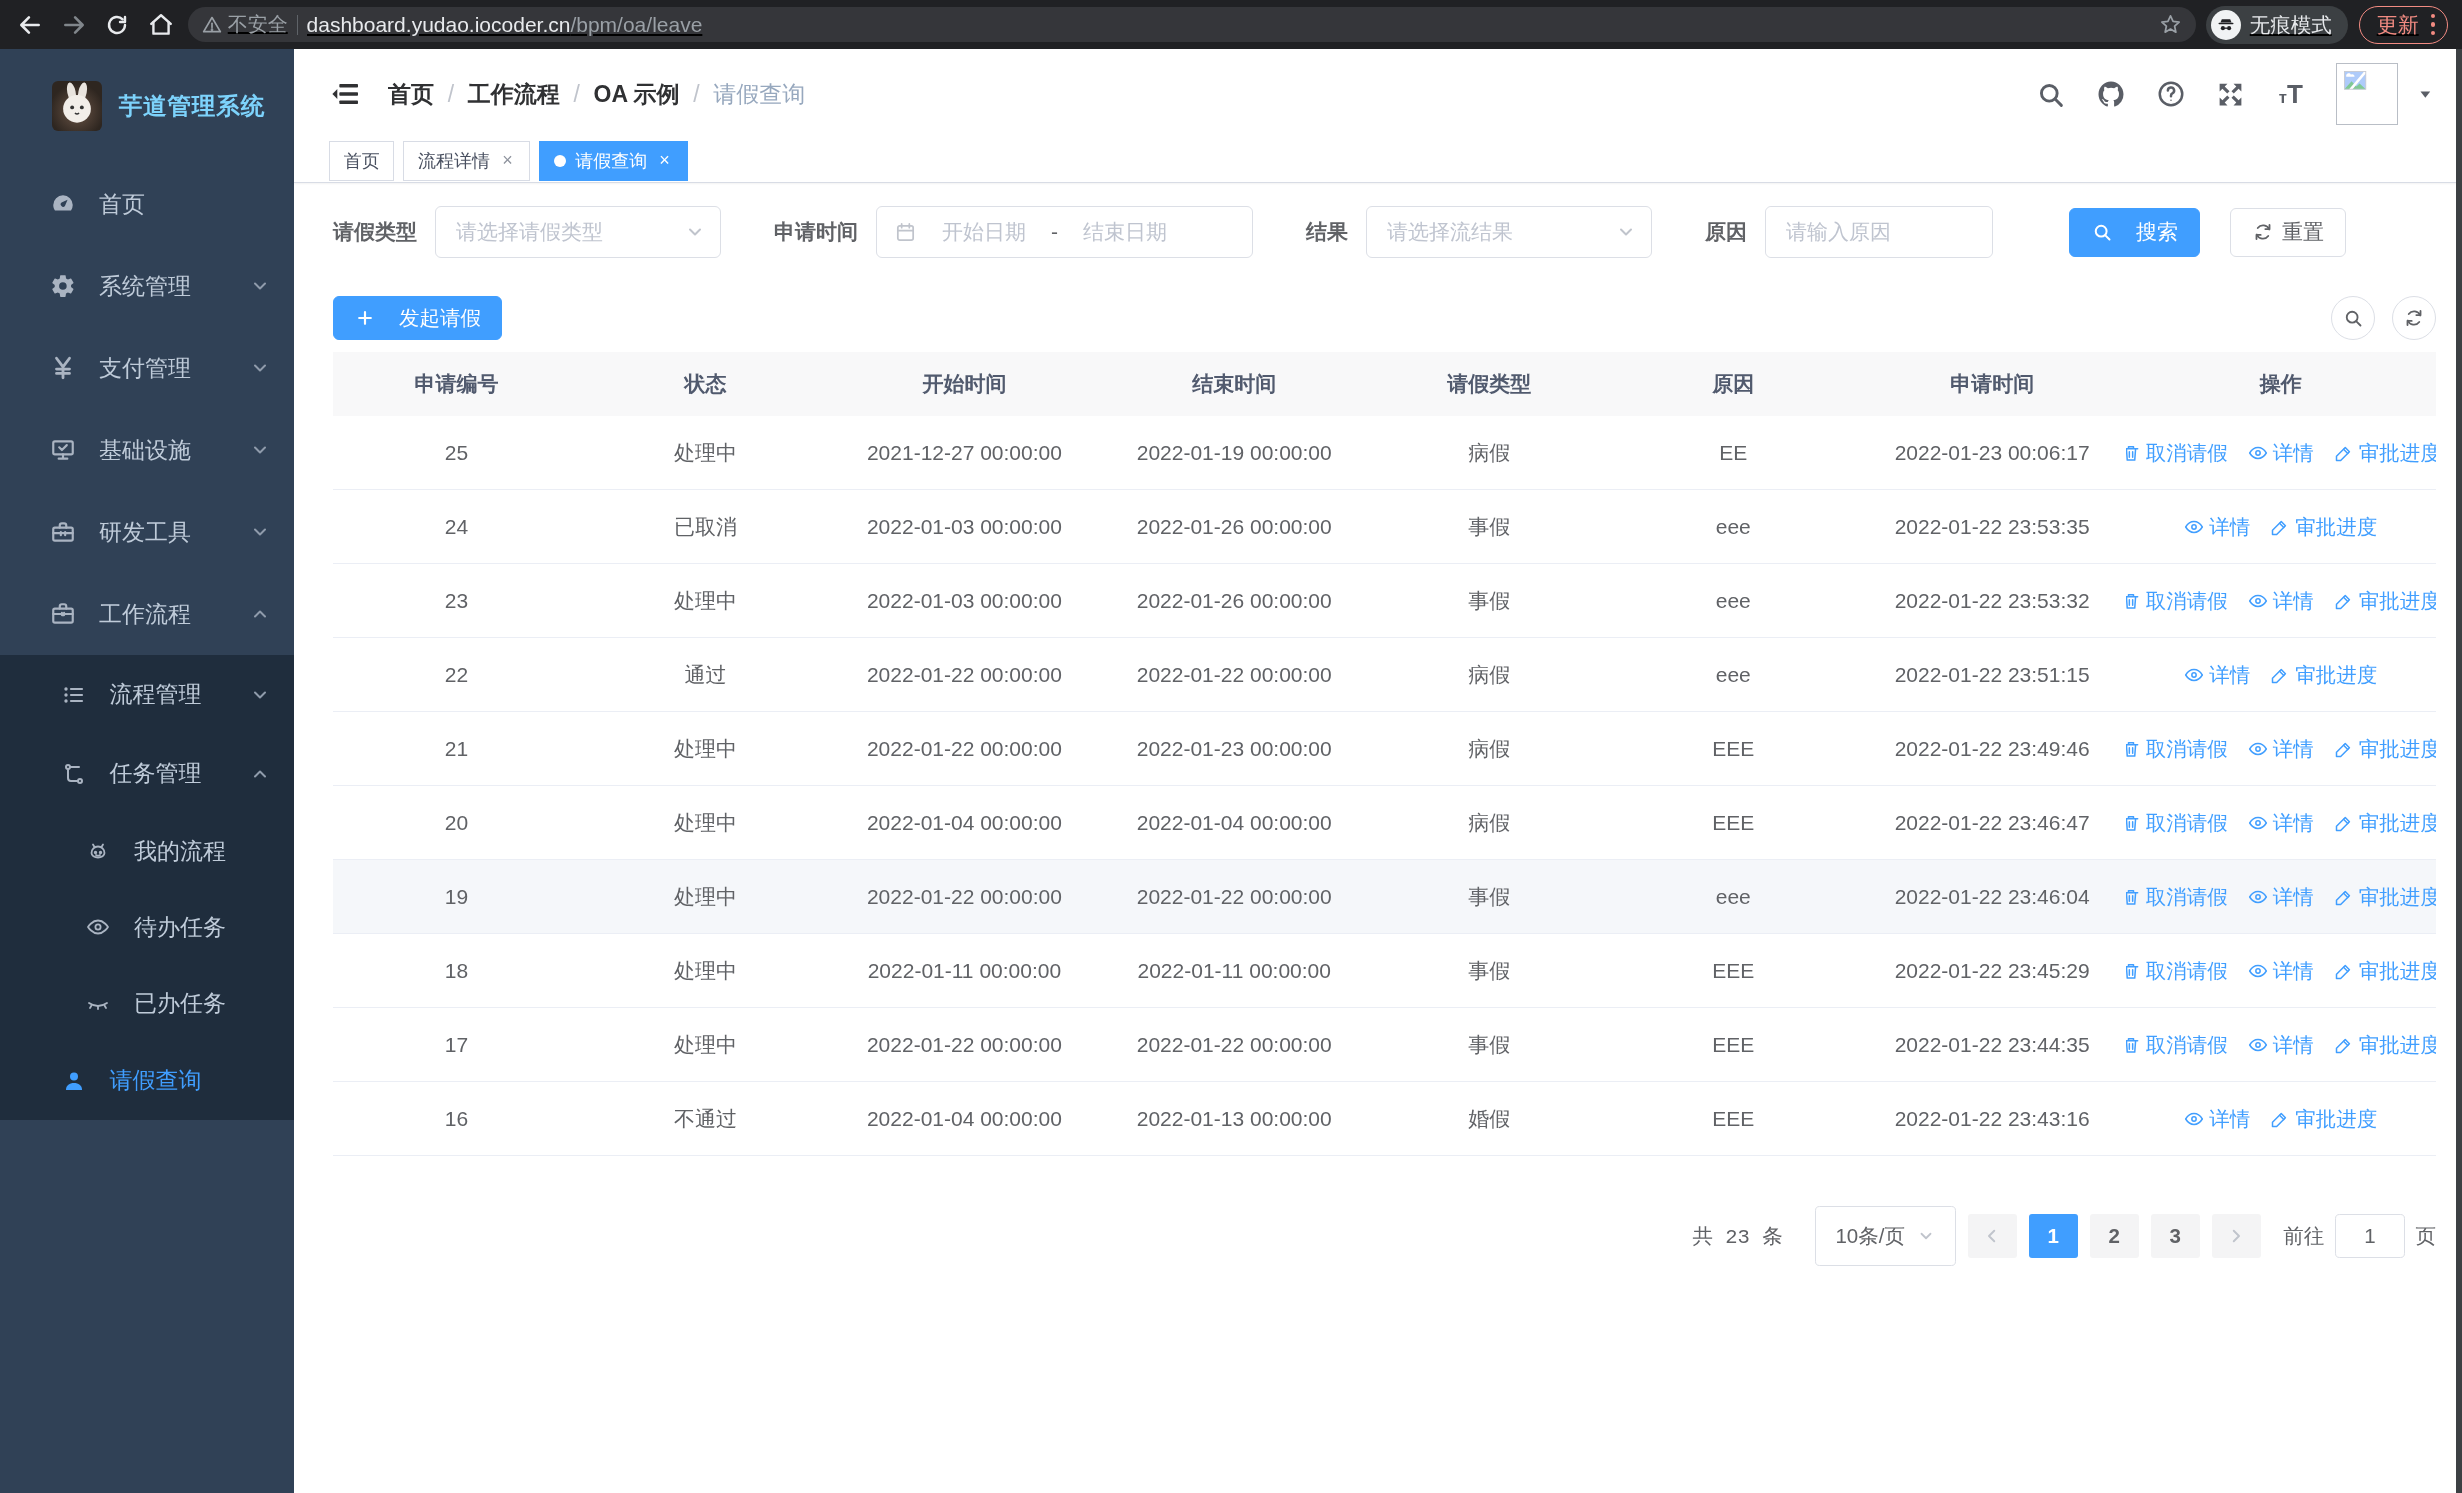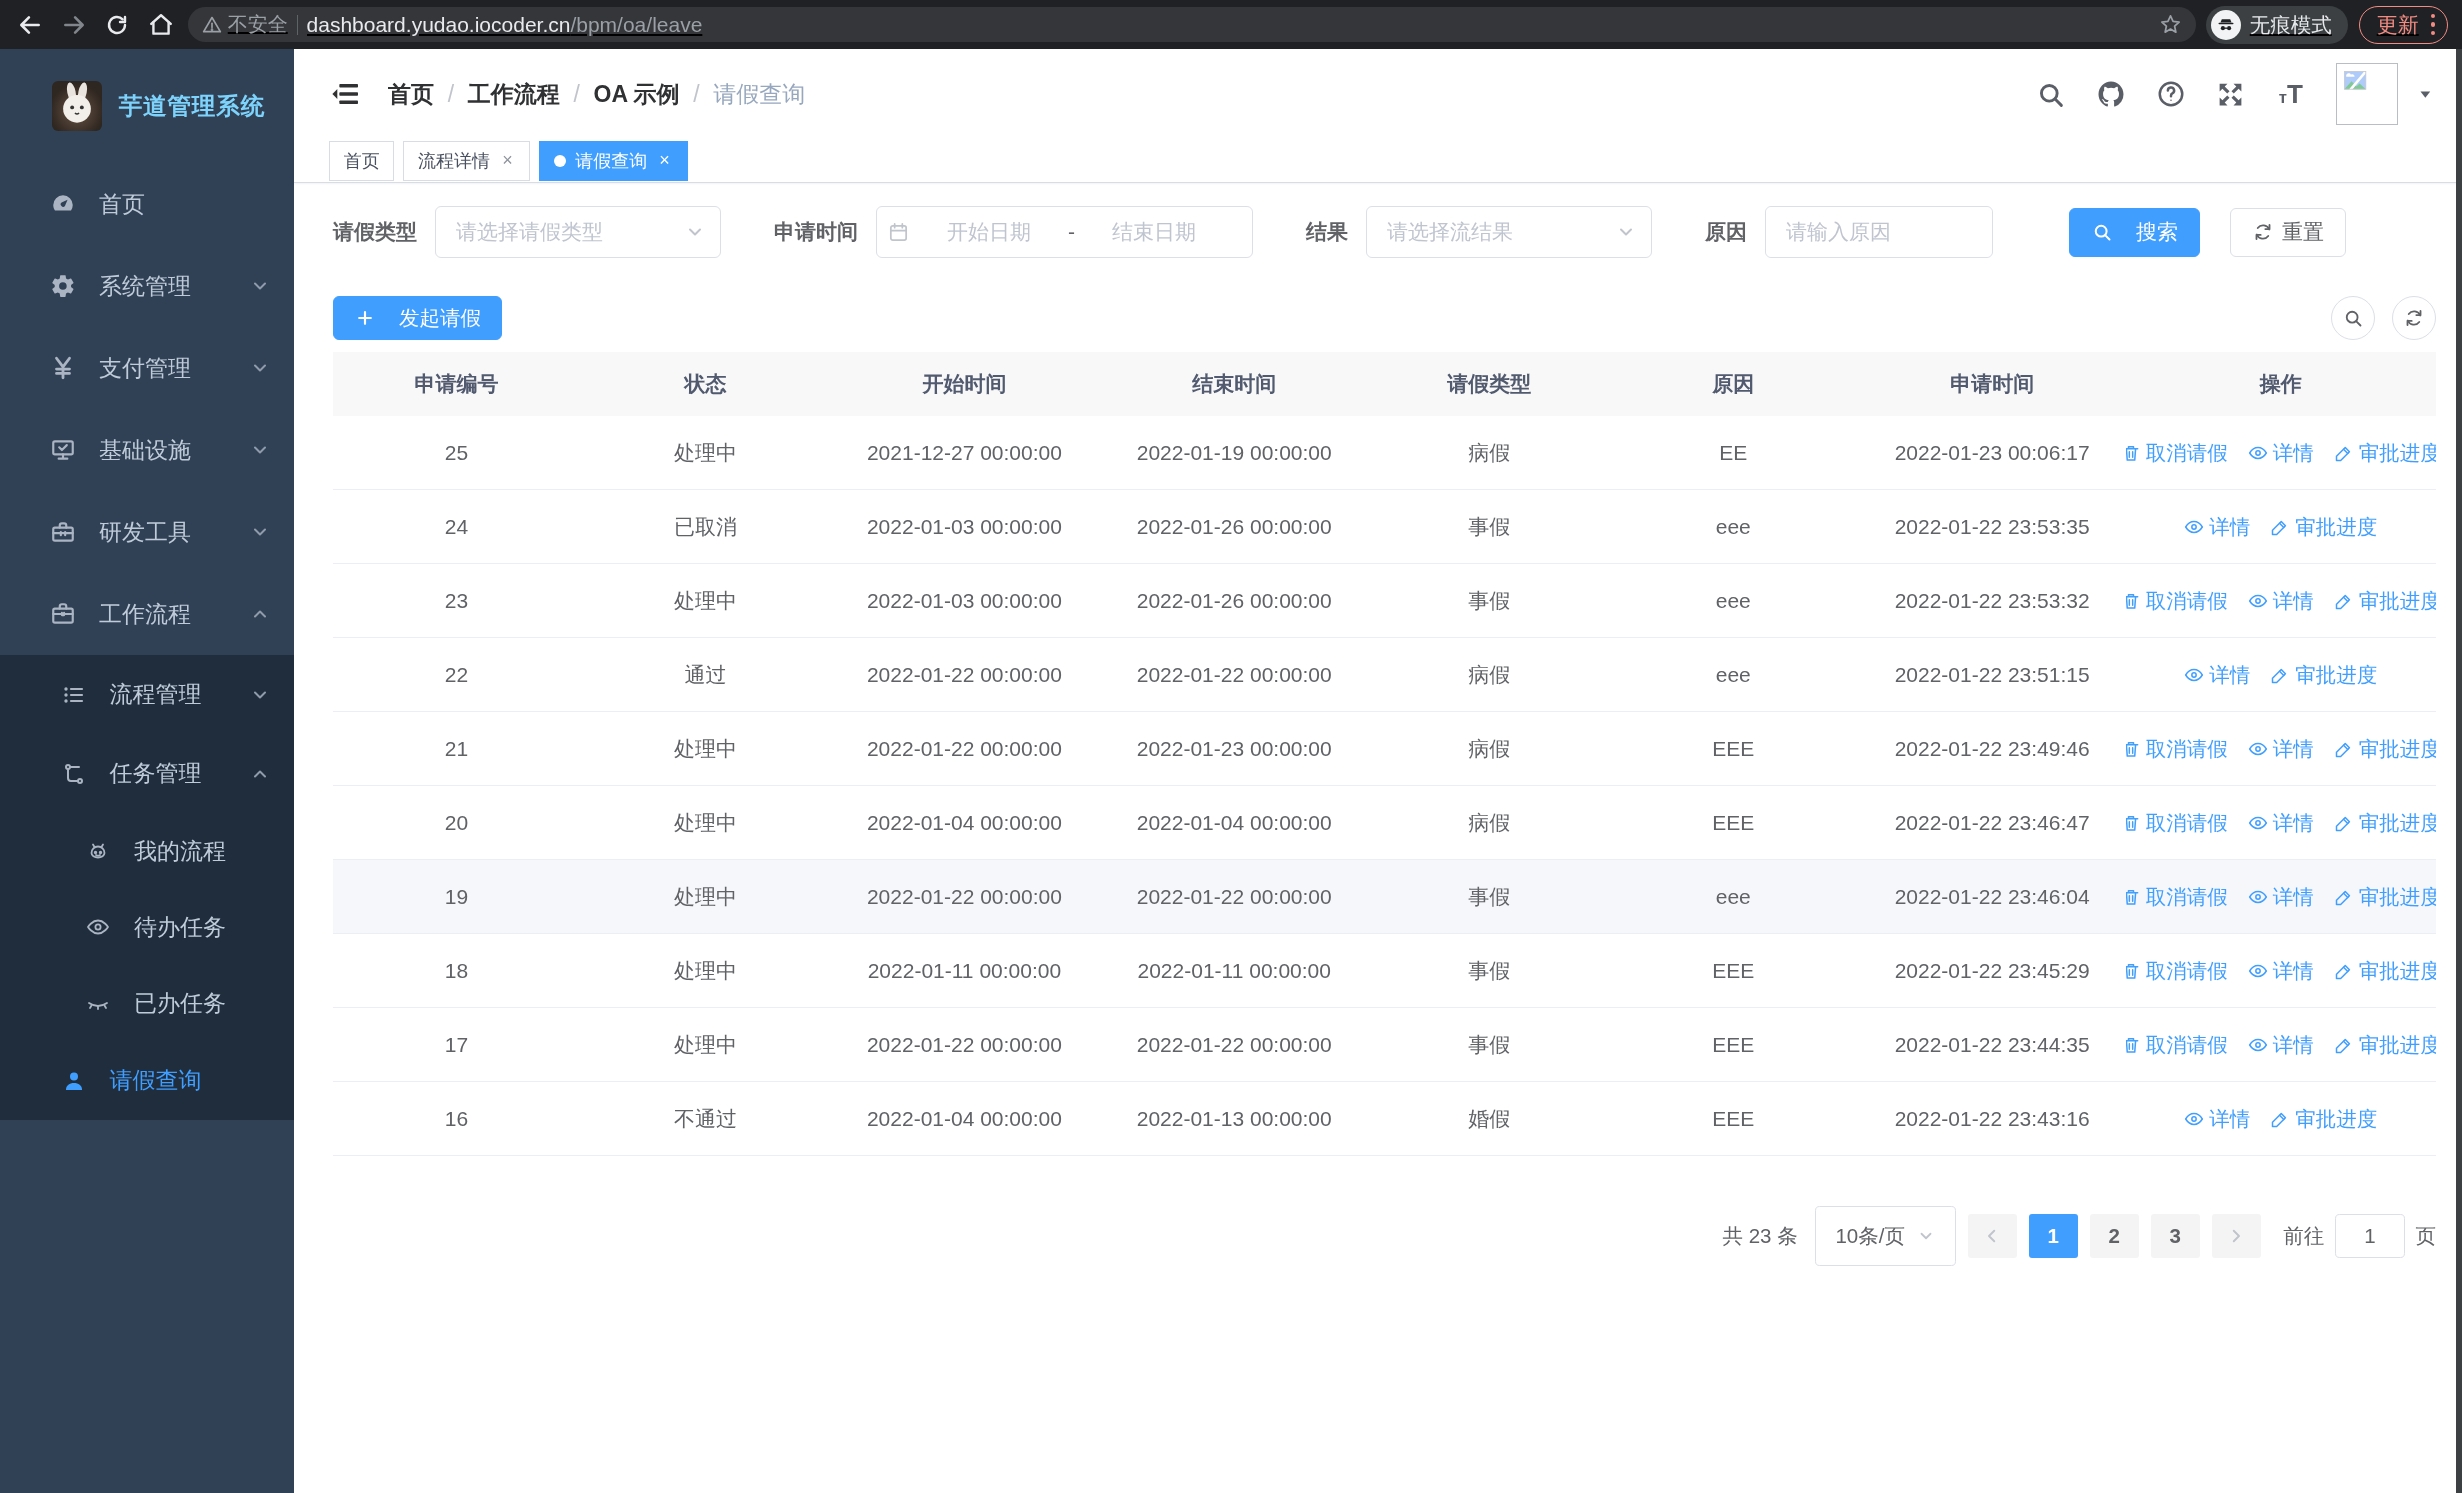--- a/index.html
+++ b/index.html
@@ -69,21 +69,21 @@
 
   .content { padding:23px 27px 0 39px; }
 
   
   .filter-row { display:flex; align-items:center; }
   .f-label { font-size:21px; color:#606266; font-weight:600; margin-right:18px; white-space:nowrap; }
   .sel { position:relative; display:flex; align-items:center; border:0.8px solid #dcdfe6; border-radius:6px; height:52px; background:#fff; }
   .sel input { border:none; outline:none; width:100%; height:100%; padding:0 46px 0 20px; font-size:21px; color:#ec4899; border-radius:6px; background:transparent; }
   .sel .chev { position:absolute; right:15px; color:#c0c4cc; width:20px; height:20px; }
   .w-select { width:286px; }
-  .date-range { width:377px; border:0.8px solid #dcdfe6; border-radius:6px; height:52px; display:flex; align-items:center; padding:0 10px; gap:18px; background:#fff; }
+  .date-range { width:377px; border:0.8px solid #dcdfe6; border-radius:6px; height:52px; display:flex; align-items:center; padding:0 17px; gap:6px; background:#fff; }
   .date-range .cal { color:#c0c4cc; width:23px; height:23px; flex:0 0 auto; }
   .date-range input { border:none; outline:none; width:122px; text-align:center; font-size:21px; color:#606266; background:transparent; }
   .date-range .dash { color:#606266; font-size:21px; }
   .plain-input { width:228px; border:0.8px solid #dcdfe6; border-radius:6px; height:52px; }
   .plain-input input { border:none; outline:none; width:100%; height:100%; padding:0 20px; font-size:21px; color:#606266; border-radius:6px; }
   input::placeholder { color:#bfc4cf; }
   .gap70 { width:53px; flex:0 0 auto; }
   .btn { display:inline-flex; align-items:center; justify-content:center; gap:9px; border-radius:6px; font-size:21px; height:49px; padding:0 21px; cursor:pointer; border:0.8px solid #dcdfe6; background:#fff; color:#606266; }
   .btn .bicon { width:21px; height:21px; display:flex; align-items:center; justify-content:center; }
   .btn.primary { background:#409eff; border-color:#409eff; color:#fff;gap:24px; }
@@ -106,21 +106,21 @@
   .c-id{flex:117;} .c-status{flex:119;} .c-start{flex:127;} .c-end{flex:130;}
   .c-type{flex:112;} .c-reason{flex:119;} .c-apply{flex:127;} .c-actions{flex:149;}
   .trow { display:flex; align-items:center; height:74px; border-bottom:0.8px solid #ebeef5; background:#fff; }
   .trow.hover { background:#f5f7fa; }
   .c-actions { display:flex; align-items:center; justify-content:center; gap:20px; }
   .action-link { color:#409eff; text-decoration:none; font-size:20.5px; display:inline-flex; align-items:center; gap:5px; cursor:pointer; white-space:nowrap; }
   .action-link svg { width:20px; height:20px; }
 
   
   .pagination { margin-top:50px; display:flex; align-items:center; justify-content:flex-end; gap:12px; font-size:20.5px; color:#606266; }
-  .pg-total { margin-right:5px; }
+  .pg-total { margin-right:20px;font-family:Liberation Mono, monospace; }
   .pg-size { width:141px; height:60px; border:0.8px solid #dcdfe6; border-radius:4.6px; display:flex; align-items:center; justify-content:center; gap:12px; color:#606266; }
   .pg-size .chev { color:#c0c4cc; width:18px; height:18px; }
   .pg-btn { min-width:49px; height:44px; border-radius:3px; background:#f4f4f5; color:#606266; display:flex; align-items:center; justify-content:center; font-weight:bold; cursor:pointer; }
   .pg-btn.arrow { color:#c0c4cc; font-weight:normal; }
   .pg-btn.arrow svg { width:18px; height:18px; }
   .pg-btn.active { background:#409eff; color:#fff; }
   .pg-goto { display:flex; align-items:center; gap:10.6px; margin-left:10.6px; }
   .pg-goto input { width:70px; height:44px; border:0.8px solid #dcdfe6; border-radius:4.6px; text-align:center; font-size:20.5px; color:#606266; outline:none; }
 
   .right-edge { position:absolute; right:0; top:49px; width:6px; height:1445px; background:#3c4043; z-index:60; }

